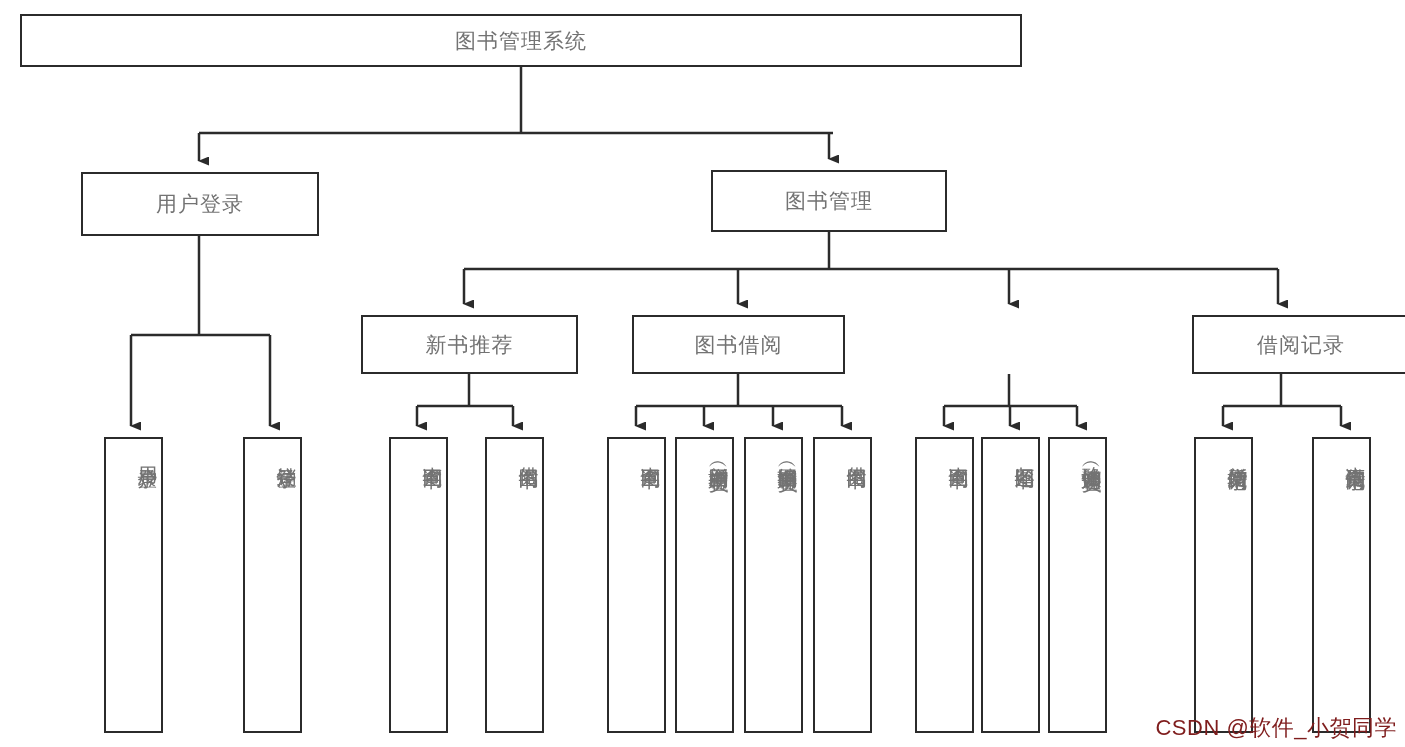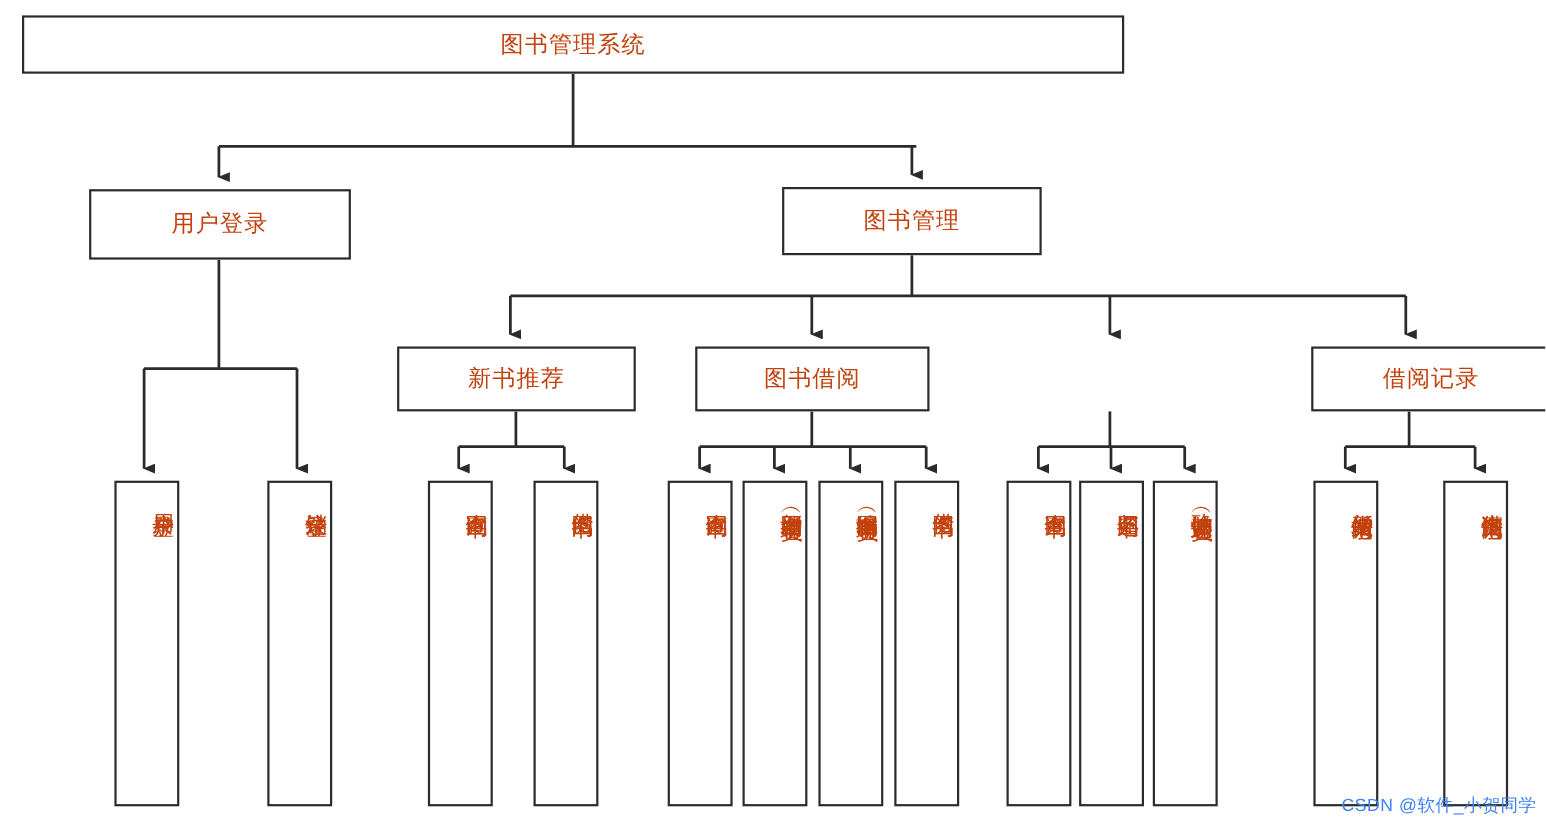--- a/index.html
+++ b/index.html
@@ -26,21 +26,21 @@
     pointer-events: none;
   }
   .node {
     position: absolute;
     box-sizing: border-box;
     background: #ffffff;
     border: 2px solid #2b2b2b;
     display: flex;
     align-items: center;
     justify-content: center;
-    color: #c2410c;
+    color: #737373;
   }
   .node.horiz {
     font-size: 21px;
     letter-spacing: 1px;
     line-height: 1.2;
     white-space: nowrap;
   }
   .node.vert {
     font-size: 20px;
     letter-spacing: 1px;
@@ -53,22 +53,22 @@
   }
   .node.vert span {
     writing-mode: vertical-rl;
     text-orientation: upright;
     white-space: nowrap;
   }
   #watermark {
     position: absolute;
     right: 8px;
     bottom: 4px;
-    font-size: 16px;
-    color: #3b82f6;
+    font-size: 22px;
+    color: #7f1d1d;
     white-space: nowrap;
     letter-spacing: 0.5px;
   }
 </style>
 </head>
 <body>
 
 <div id="canvas">
 
   <svg class="edges" viewBox="0 0 1405 747">

